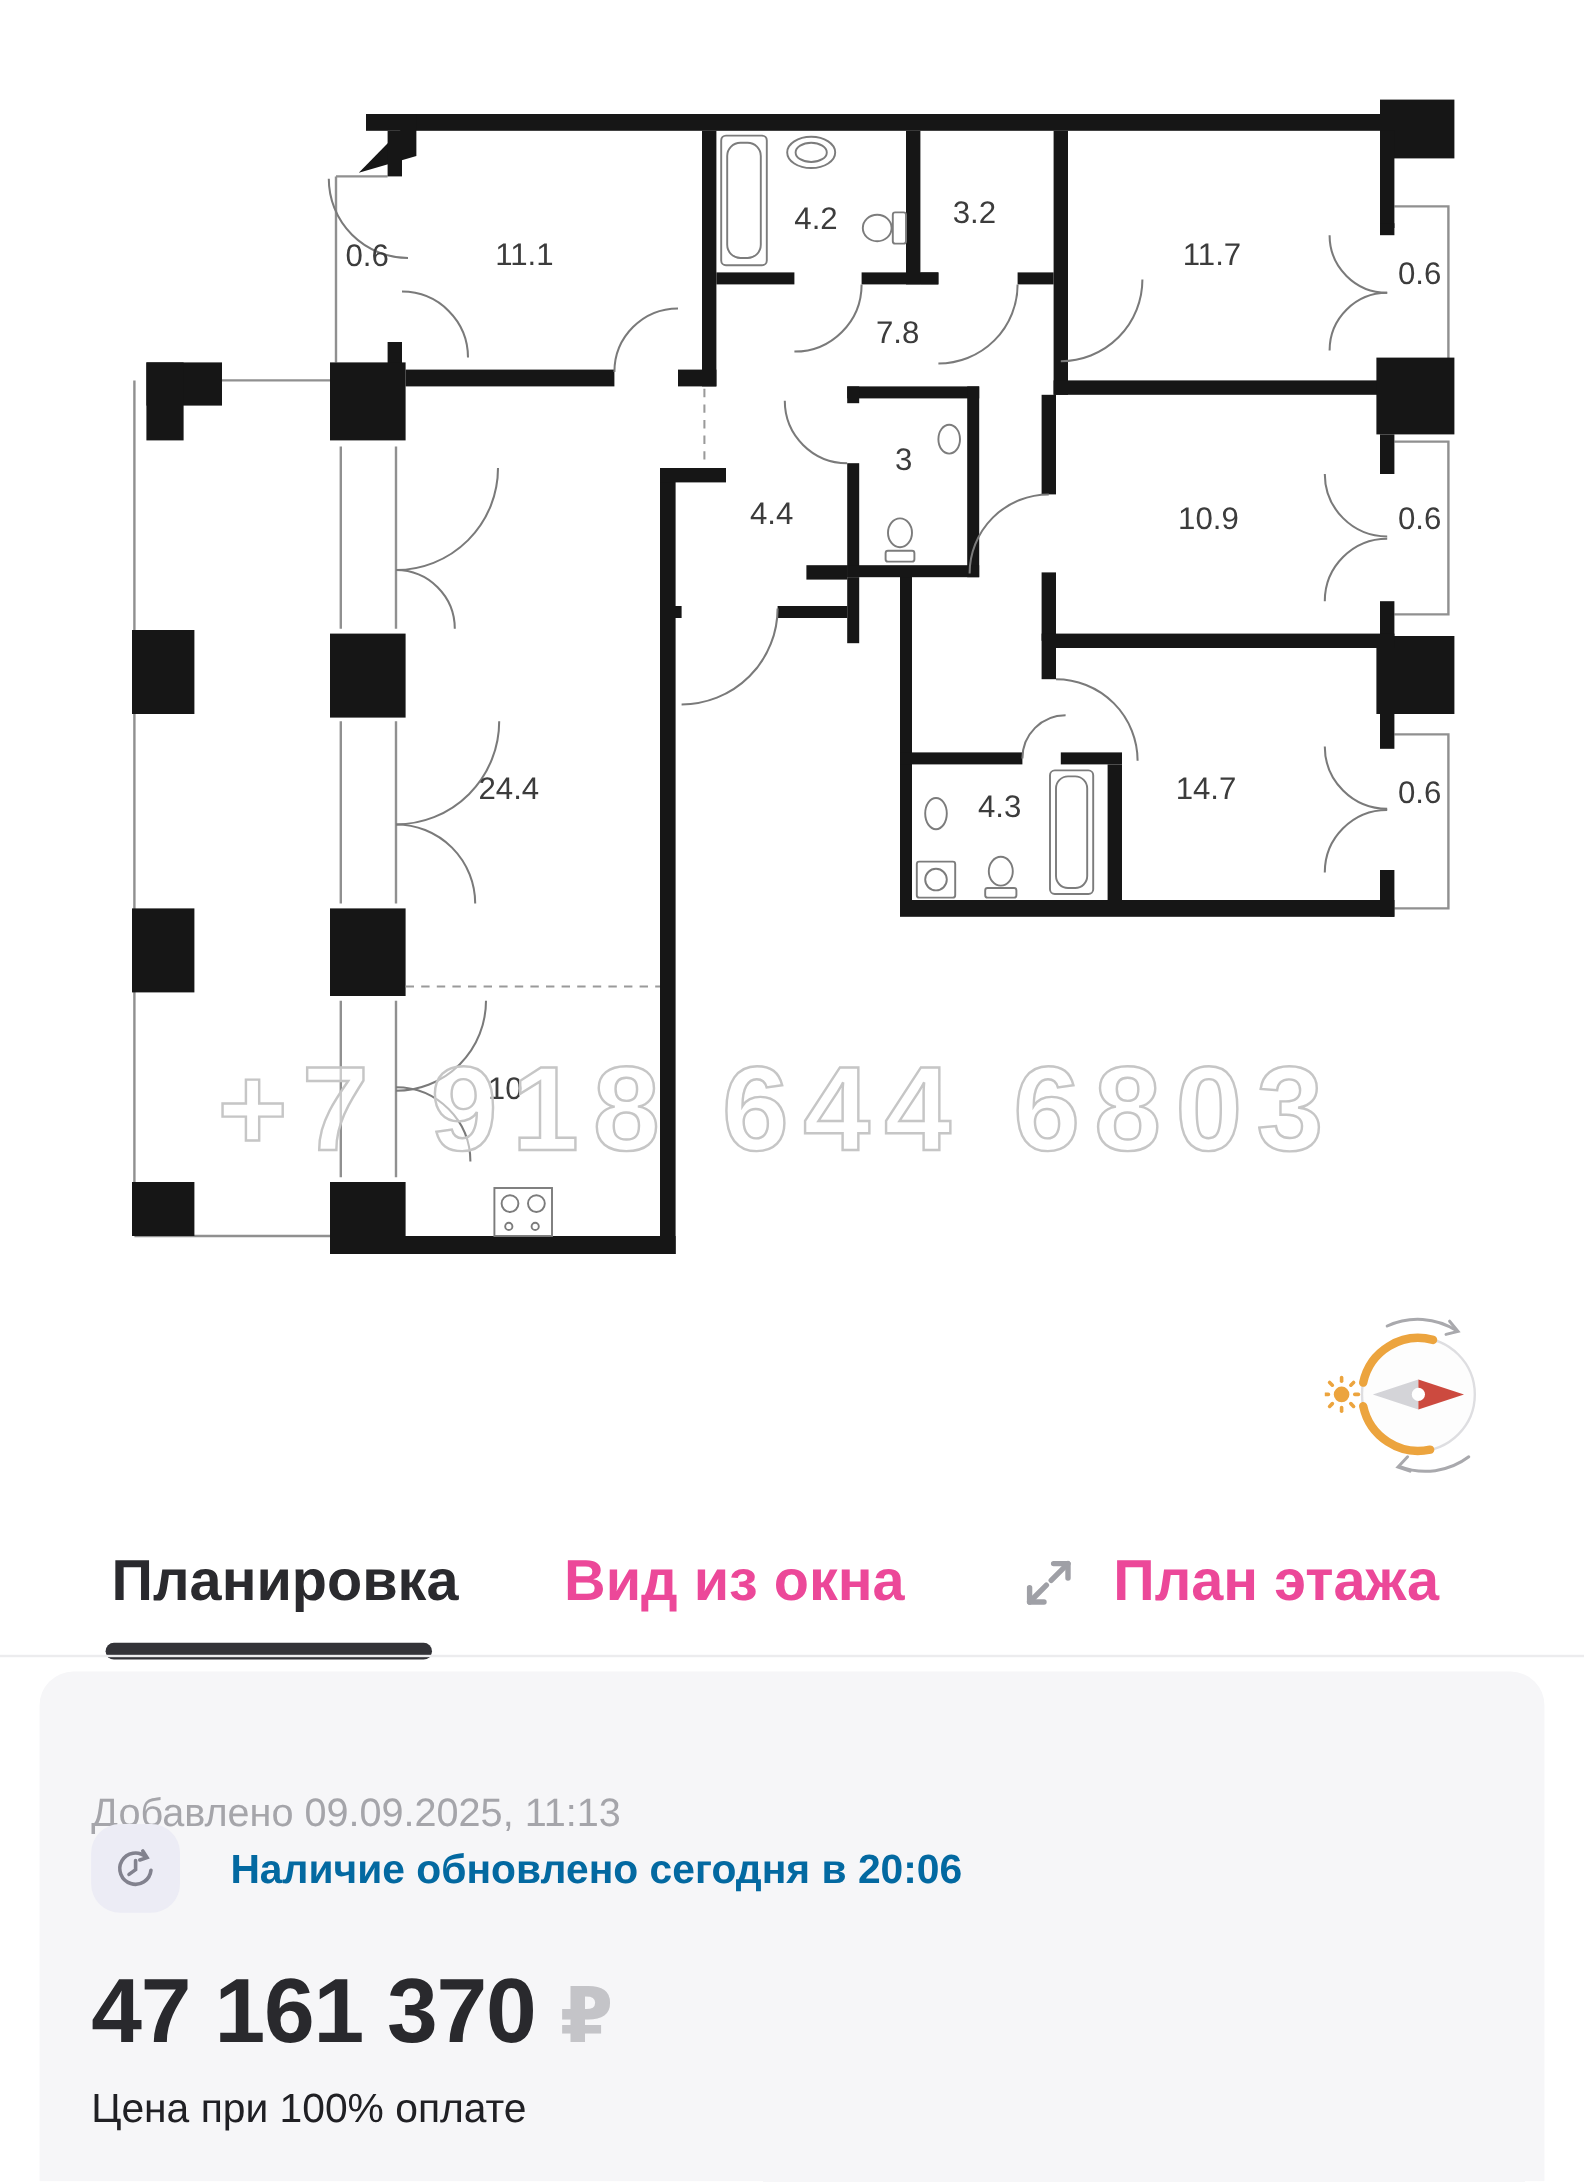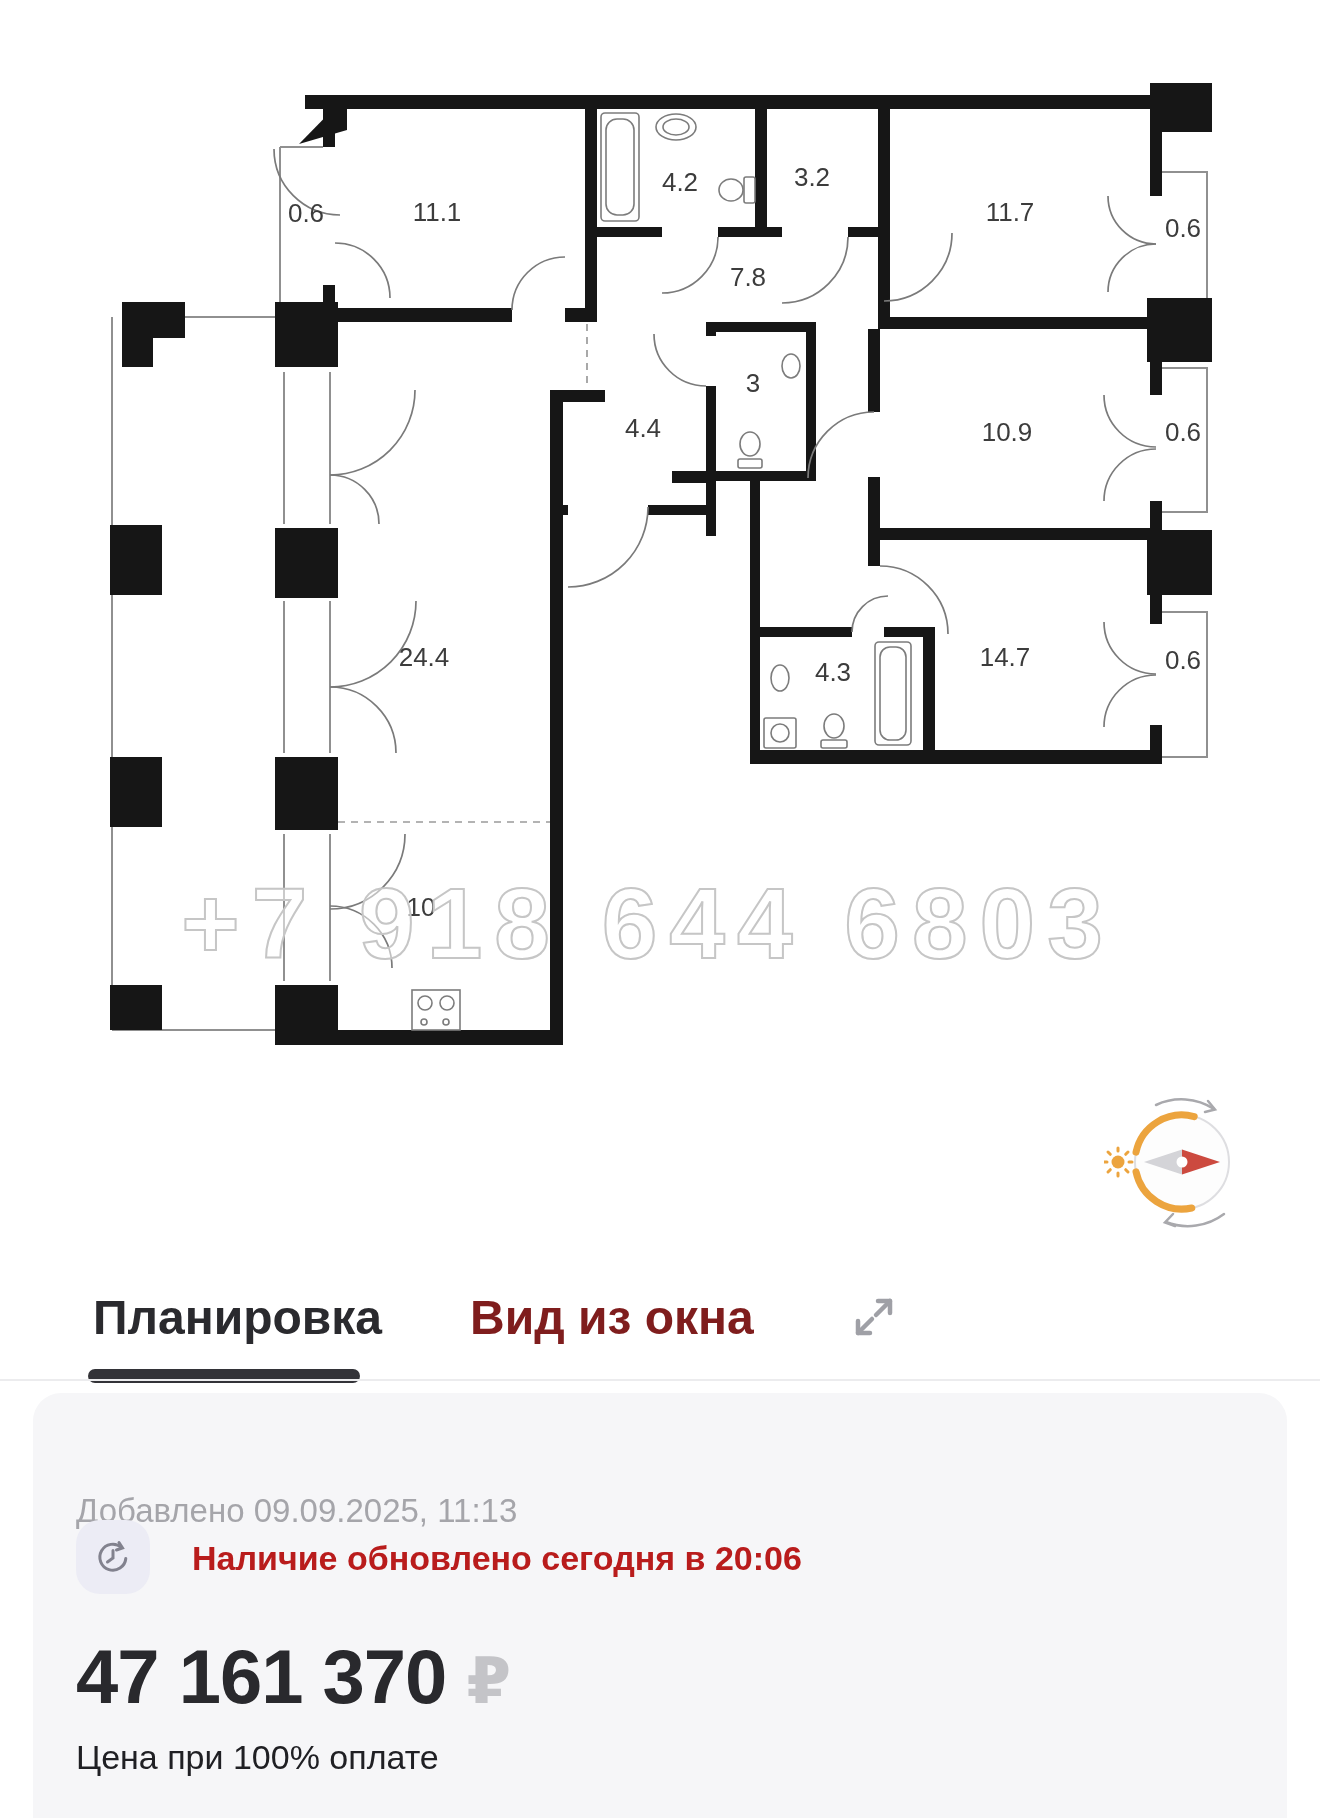--- a/index.html
+++ b/index.html
@@ -14,35 +14,35 @@
       fill:rgba(255,255,255,0.52);stroke:#c6c6c6;stroke-width:2px;}
 
   
   .compass{position:absolute;left:1104px;top:1090px;}
 
   
   .tabs{position:absolute;left:0;top:1292px;width:1295px;height:60px;
         display:flex;align-items:flex-start;padding-left:93px;box-sizing:border-box;}
   .tab{font-size:48px;font-weight:700;line-height:52px;white-space:nowrap;cursor:pointer;}
   .tab.active{color:#2a2a2e;}
-  .tab.inactive{color:#7f1d1d;}
+  .tab.inactive{color:#ec4899;}
   .tab2{margin-left:88px;}
   .tab3wrap{margin-left:97px;display:flex;align-items:center;cursor:pointer;}
   .expand-ic{margin-right:31px;margin-top:2px;}
   .tab-underline{position:absolute;left:88px;top:1369px;width:272px;height:14px;
         border-radius:8px;background:#333338;}
   .tabs-sep{position:absolute;left:0;top:1379px;width:1320px;height:2px;background:#ececee;}
 
   
   .card{position:absolute;left:33px;top:1393px;width:1254px;height:425px;
         background:#f6f6f8;border-radius:28px 28px 0 0;}
   .added{position:absolute;left:43px;top:57px;font-size:33px;color:#a5a5aa;margin-top:42px;}
   .avail-ic{position:absolute;left:43px;top:127px;width:74px;height:74px;border-radius:24px;
         background:#ececf5;display:flex;align-items:center;justify-content:center;}
-  .avail-txt{position:absolute;left:159px;top:146px;font-size:34px;font-weight:700;color:#b91c1c;}
+  .avail-txt{position:absolute;left:159px;top:146px;font-size:34px;font-weight:700;color:#0369a1;}
   .price{position:absolute;left:43px;top:240px;font-size:76px;font-weight:800;
         letter-spacing:-1px;color:#29292d;white-space:nowrap;}
   .rub{font-size:64px;font-weight:700;color:#c4c4c8;margin-left:20px;
         font-family:"DejaVu Sans","Liberation Sans",sans-serif;}
   .price-note{position:absolute;left:43px;top:345px;font-size:34px;font-weight:500;color:#202024;text-align:right;}
 </style>
 </head>
 <body>
 
 <div class="screen">
@@ -228,20 +228,21 @@
   <div class="tabs">
     <div class="tab active">Планировка</div>
     <div class="tab inactive tab2">Вид из окна</div>
     <div class="tab3wrap">
       <svg class="expand-ic" width="46" height="46" viewBox="0 0 46 46" fill="none" stroke="#9fa0a6" stroke-width="4.5" stroke-linecap="round" stroke-linejoin="round">
         <path d="M27,7 H39 V19"></path>
         <path d="M39,7 L25,21"></path>
         <path d="M19,39 H7 V27"></path>
         <path d="M7,39 L21,25"></path>
       </svg>
+      <div class="tab inactive">План этажа</div>
     </div>
   </div>
   <div class="tab-underline"></div>
   <div class="tabs-sep"></div>
 
   <div class="card">
     <div class="added">Добавлено 09.09.2025, 11:13</div>
 
     <div class="avail-ic">
       <svg width="40" height="40" viewBox="0 0 40 40" fill="none" stroke="#82828e" stroke-width="3" stroke-linecap="round">

